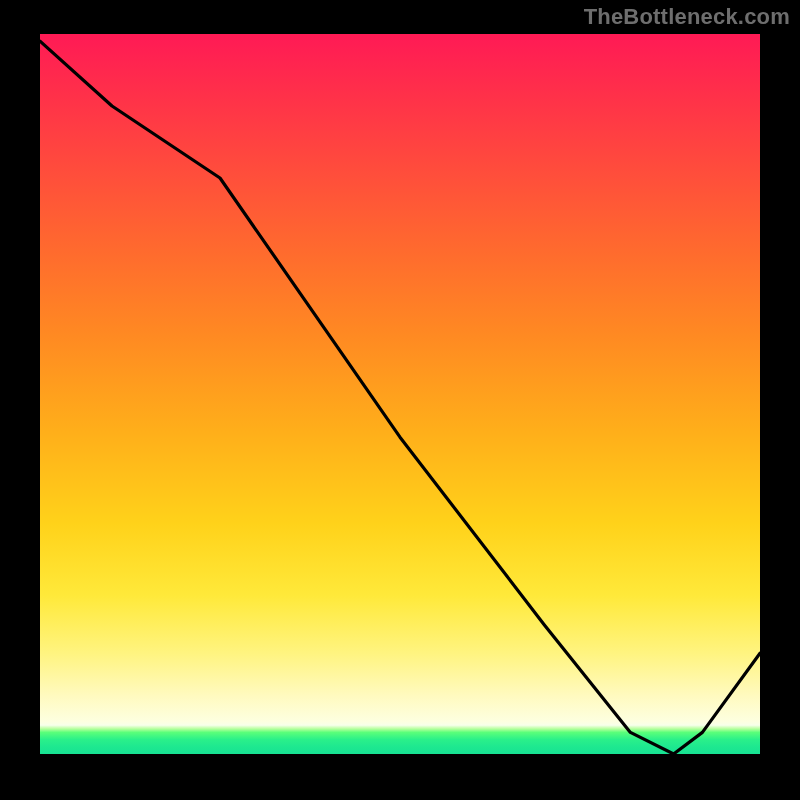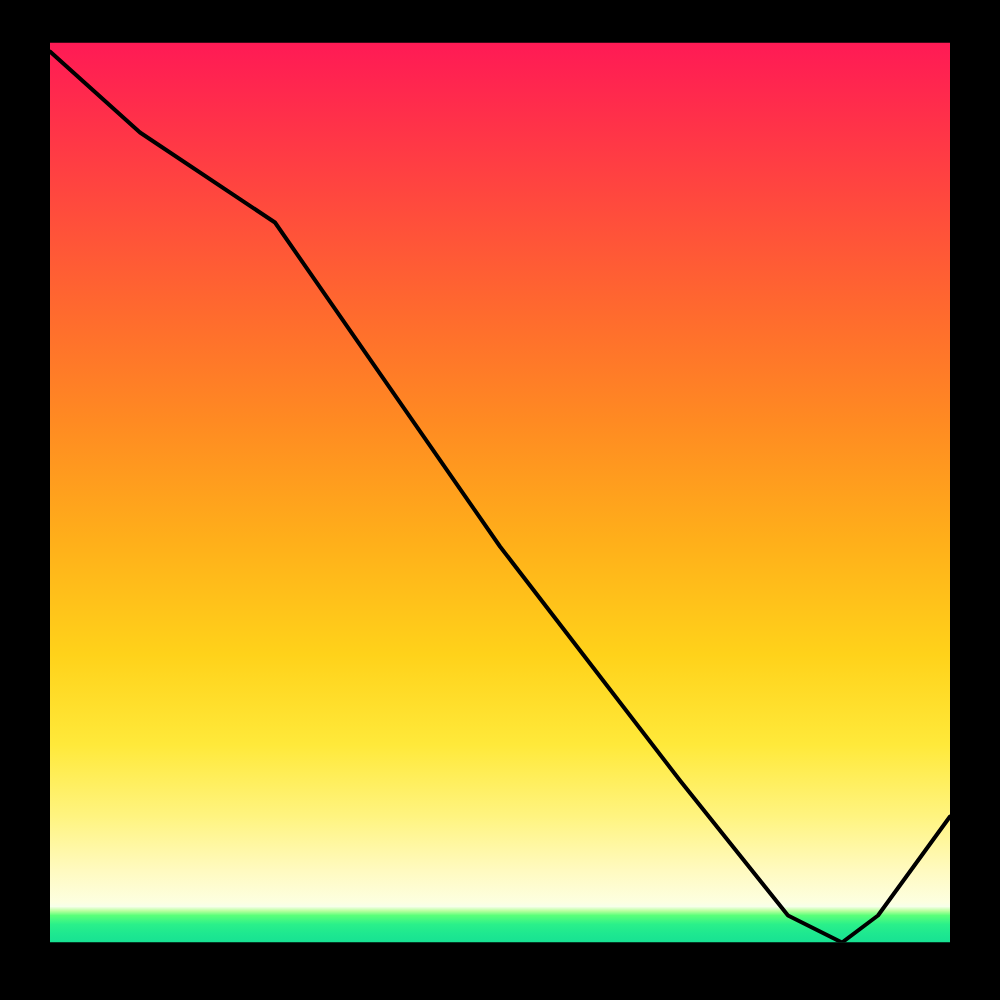--- a/index.html
+++ b/index.html
@@ -86,20 +86,21 @@
     letter-spacing: -0.4px;
     z-index: 4;
     white-space: nowrap;
   }
 </style>
 </head>
 <body>
 
 <div class="frame">
 
+  <div class="watermark">TheBottleneck.com</div>
 
   <div class="plot"></div>
 
   <div class="axis-left"></div>
   <div class="axis-bottom"></div>
   <div class="axis-top"></div>
   <div class="axis-right"></div>
 
   <svg class="curve" viewBox="0 0 720 720" preserveAspectRatio="none">
     <path id="curve-path" d="M0.0 7.2 L72.0 72.0 L180.0 144.0 L360.0 403.2 L504.0 590.4 L590.4 698.4 L633.6 720.0 L662.4 698.4 L720.0 619.2" stroke="#000" stroke-width="3.2" fill="none" stroke-linejoin="round" stroke-linecap="round"></path>

